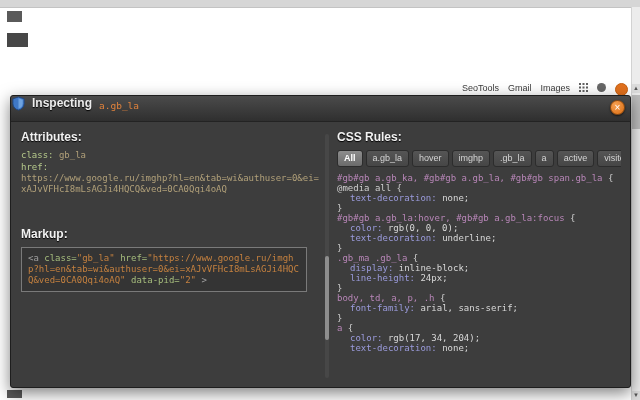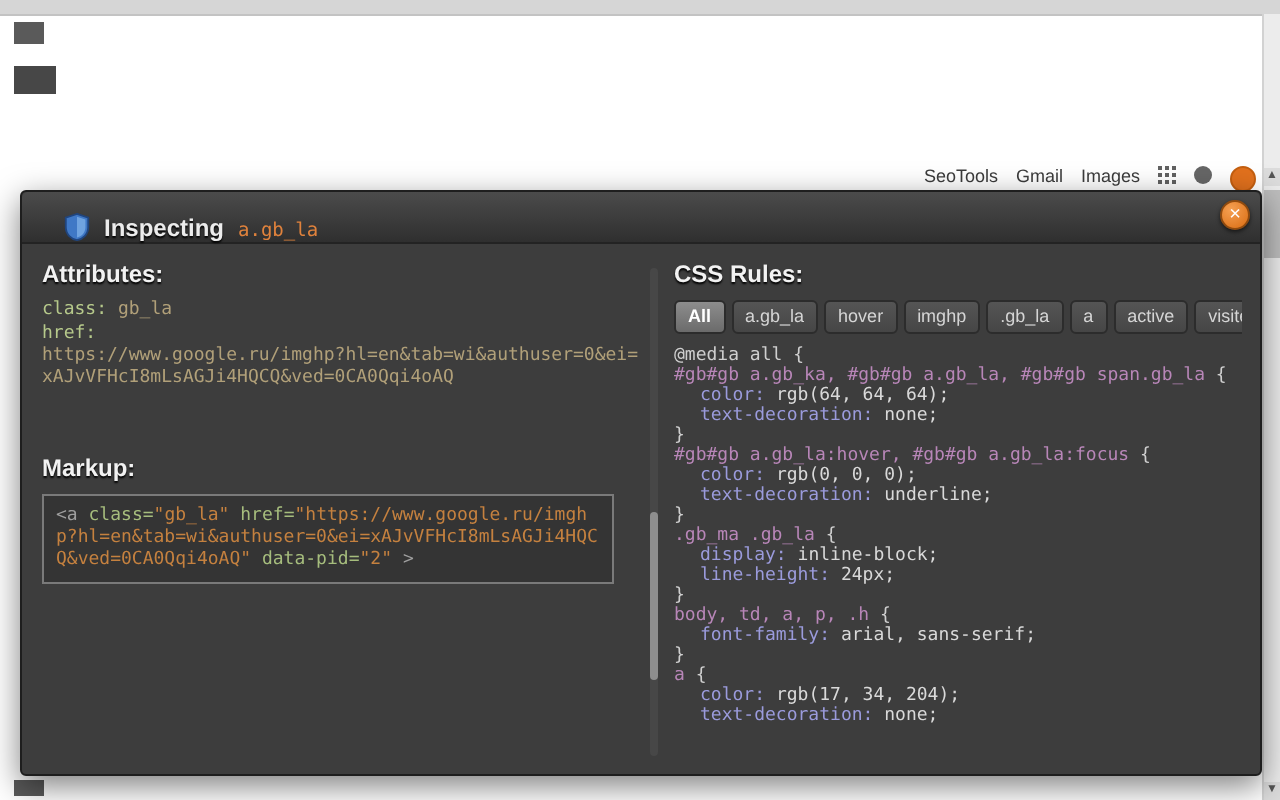--- a/index.html
+++ b/index.html
@@ -23,21 +23,21 @@
   .varrow.bot{top:391px}
   .vthumb{position:absolute;right:0;top:95px;width:8px;height:34px;background:#bdbdbd}
 
   
   .inspector{
     position:absolute;left:10px;top:95px;width:621px;height:293px;
     background:#3d3d3d;border:1px solid #1e1e1e;border-radius:3px;
     box-shadow:0 5px 16px rgba(0,0,0,.5);box-sizing:border-box;
   }
   .titlebar{height:25px;background:linear-gradient(#4b4b4b,#2f2f2f);border-bottom:1px solid #232323;
-    border-radius:3px 3px 0 0;display:flex;align-items:flex-end;padding:0 20px;position:relative}
+    border-radius:3px 3px 0 0;display:flex;align-items:flex-start;padding:0 0;position:relative}
   .app-icon{width:15px;height:15px;margin-right:6px;flex:none}
   .ins-title{color:#ececec;font-weight:bold;font-size:12px;text-shadow:0 1px 1px #000}
   .ins-target{color:#e0823c;font-family:"DejaVu Sans Mono",monospace;font-size:9.5px;margin-left:7px;margin-top:4px}
   .close-btn{position:absolute;right:5px;top:4px;width:15px;height:15px;border-radius:50%;
     background:radial-gradient(circle at 35% 30%,#f6a052,#d96c12);border:1px solid #8f4a0e;
     color:#fff;font-size:10px;line-height:14px;text-align:center;cursor:pointer;box-shadow:0 1px 2px rgba(0,0,0,.6);box-sizing:border-box}
   .content{display:flex;height:calc(100% - 25px);padding:6px 9px 4px 10px;box-sizing:border-box}
   .left-col{width:300px;flex:none;overflow:hidden}
   .divider{width:10px;flex:none;position:relative}
   .scroll-track{position:absolute;left:4px;top:6px;bottom:6px;width:4px;background:#474747;border-radius:2px}
@@ -138,23 +138,22 @@
           <div class="tab active">All</div>
           <div class="tab">a.gb_la</div>
           <div class="tab">hover</div>
           <div class="tab">imghp</div>
           <div class="tab">.gb_la</div>
           <div class="tab">a</div>
           <div class="tab">active</div>
           <div class="tab">visited</div>
         </div>
       <div class="css-code" id="css">
+          <div class="line"><span class="sel">#gb#gb a.gb_ka, #gb#gb a.gb_la, #gb#gb span.gb_la</span><span class="plain"> {</span></div>
           <div class="line"><span class="plain">@media all {</span></div>
-          <div class="line"><span class="sel">#gb#gb a.gb_ka, #gb#gb a.gb_la, #gb#gb span.gb_la</span><span class="plain"> {</span></div>
-          <div class="line decl"><span class="prop">color:</span><span class="plain"> </span><span class="val">rgb(64, 64, 64);</span></div>
           <div class="line decl"><span class="prop">text-decoration:</span><span class="plain"> </span><span class="val">none;</span></div>
           <div class="line"><span class="plain">}</span></div>
           <div class="line"><span class="sel">#gb#gb a.gb_la:hover, #gb#gb a.gb_la:focus</span><span class="plain"> {</span></div>
           <div class="line decl"><span class="prop">color:</span><span class="plain"> </span><span class="val">rgb(0, 0, 0);</span></div>
           <div class="line decl"><span class="prop">text-decoration:</span><span class="plain"> </span><span class="val">underline;</span></div>
           <div class="line"><span class="plain">}</span></div>
           <div class="line"><span class="sel">.gb_ma .gb_la</span><span class="plain"> {</span></div>
           <div class="line decl"><span class="prop">display:</span><span class="plain"> </span><span class="val">inline-block;</span></div>
           <div class="line decl"><span class="prop">line-height:</span><span class="plain"> </span><span class="val">24px;</span></div>
           <div class="line"><span class="plain">}</span></div>

